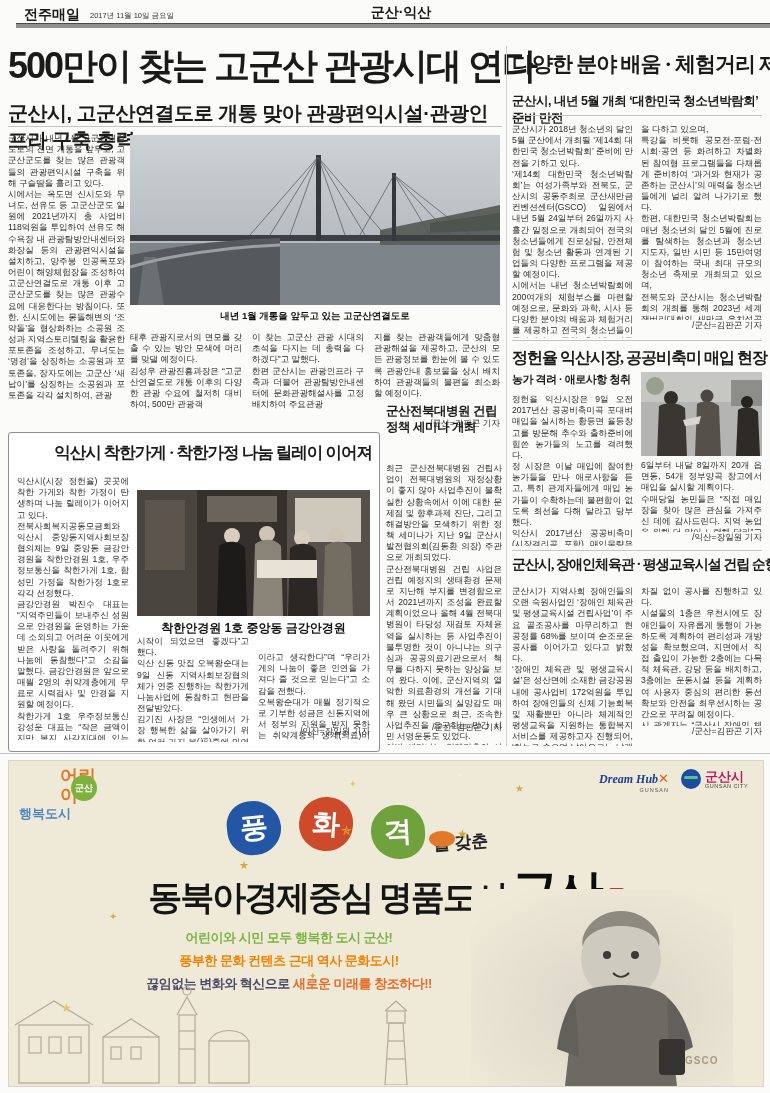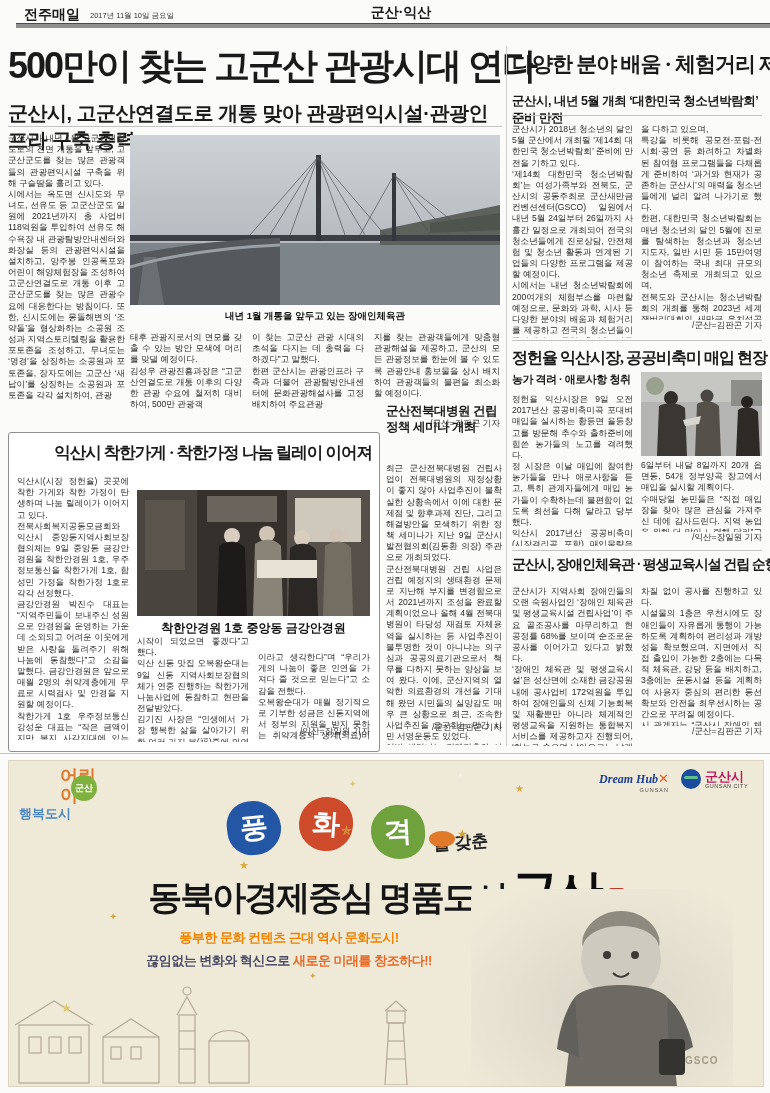--- a/index.html
+++ b/index.html
@@ -56,21 +56,21 @@
       <line x1="188" y1="22" x2="235" y2="100"></line>
         <line x1="188" y1="22" x2="215" y2="100"></line>
       <line x1="264" y1="40" x2="300" y2="100"></line>
         <line x1="264" y1="40" x2="320" y2="100"></line>
       <line x1="264" y1="40" x2="340" y2="100"></line>
         <line x1="264" y1="40" x2="230" y2="100"></line>
     </g>
     <path d="M0 132 C40 120 100 112 150 110" stroke="#9aa0a6" stroke-width="3" fill="none"></path>
   </svg>
 </div>
-<div class="abs caption" style="left:130px;top:310px;width:370px;font-size:9.5px;">내년 1월 개통을 앞두고 있는 장애인체육관</div>
+<div class="abs caption" style="left:130px;top:310px;width:370px;font-size:9.5px;">내년 1월 개통을 앞두고 있는 고군산연결도로</div>
 
 <div class="abs body-col" style="left:130px;top:332px;width:112px;height:100px;">태후 관광지로서의 면모를 갖출 수 있는 방안 모색에 머리를 맞댈 예정이다.
 김성우 관광진흥과장은 “고군산연결도로 개통 이후의 다양한 관광 수요에 철저히 대비하여, 500만 관광객</div>
 <div class="abs body-col" style="left:252px;top:332px;width:112px;height:100px;">이 찾는 고군산 관광 시대의 초석을 다지는 데 총력을 다 하겠다”고 말했다.
 한편 군산시는 관광인프라 구축과 더불어 관광탐방안내센터에 문화관광해설사를 고정 배치하여 주요관광</div>
 <div class="abs body-col" style="left:374px;top:332px;width:126px;height:88px;">지를 찾는 관광객들에게 맞춤형 관광해설을 제공하고, 군산의 모든 관광정보를 한눈에 볼 수 있도록 관광안내 홍보물을 상시 배치하여 관광객들의 불편을 최소화할 예정이다.</div>
 <div class="abs byline" style="left:374px;top:418px;width:126px;">/군산=김판곤 기자</div>
 
 <div class="abs" style="left:506px;top:46px;width:1px;height:700px;background:#d2d2d2;"></div>
 
@@ -192,20 +192,21 @@
     <span class="abs serif" style="left:206px;top:34px;font-size:17px;font-weight:bold;color:#222;transform:rotate(-4deg);">을 갖춘</span>
   </div>
 
   <div class="abs serif" style="left:0;top:100px;width:754px;text-align:center;white-space:nowrap;">
     <span style="font-size:34px;font-weight:bold;letter-spacing:-2px;color:#151515;">동북아경제중심 명품도시</span>
     <span style="font-size:48px;font-weight:bold;letter-spacing:-3px;color:#0d0d0d;">군산</span>
     <span style="display:inline-block;width:15px;height:15px;background:#c23b2a;border-radius:2px;vertical-align:6px;margin-left:4px;"></span>
   </div>
 
   <div class="abs" style="left:0;top:166px;width:560px;text-align:center;font-weight:bold;font-size:13px;line-height:1.75;letter-spacing:-0.5px;">
+    <div style="color:#7cb342;">어린이와 시민 모두 행복한 도시 군산!</div>
     <div style="color:#ef8200;">풍부한 문화 컨텐츠 근대 역사 문화도시!</div>
     <div><span style="color:#4a4a66;">끊임없는 변화와 혁신으로 </span><span style="color:#e66a28;">새로운 미래를 창조하다!!</span></div>
   </div>
 
   <div class="abs" style="left:4px;top:218px;">
     <svg width="240" height="106" viewBox="0 0 240 106" xmlns="http://www.w3.org/2000/svg">
       <g stroke="#b3ab97" stroke-width="1.2" fill="none">
         <rect x="6" y="46" width="70" height="58"></rect>
         <path d="M2 46 L41 22 L80 46"></path>
         <rect x="16" y="58" width="12" height="16"></rect>

